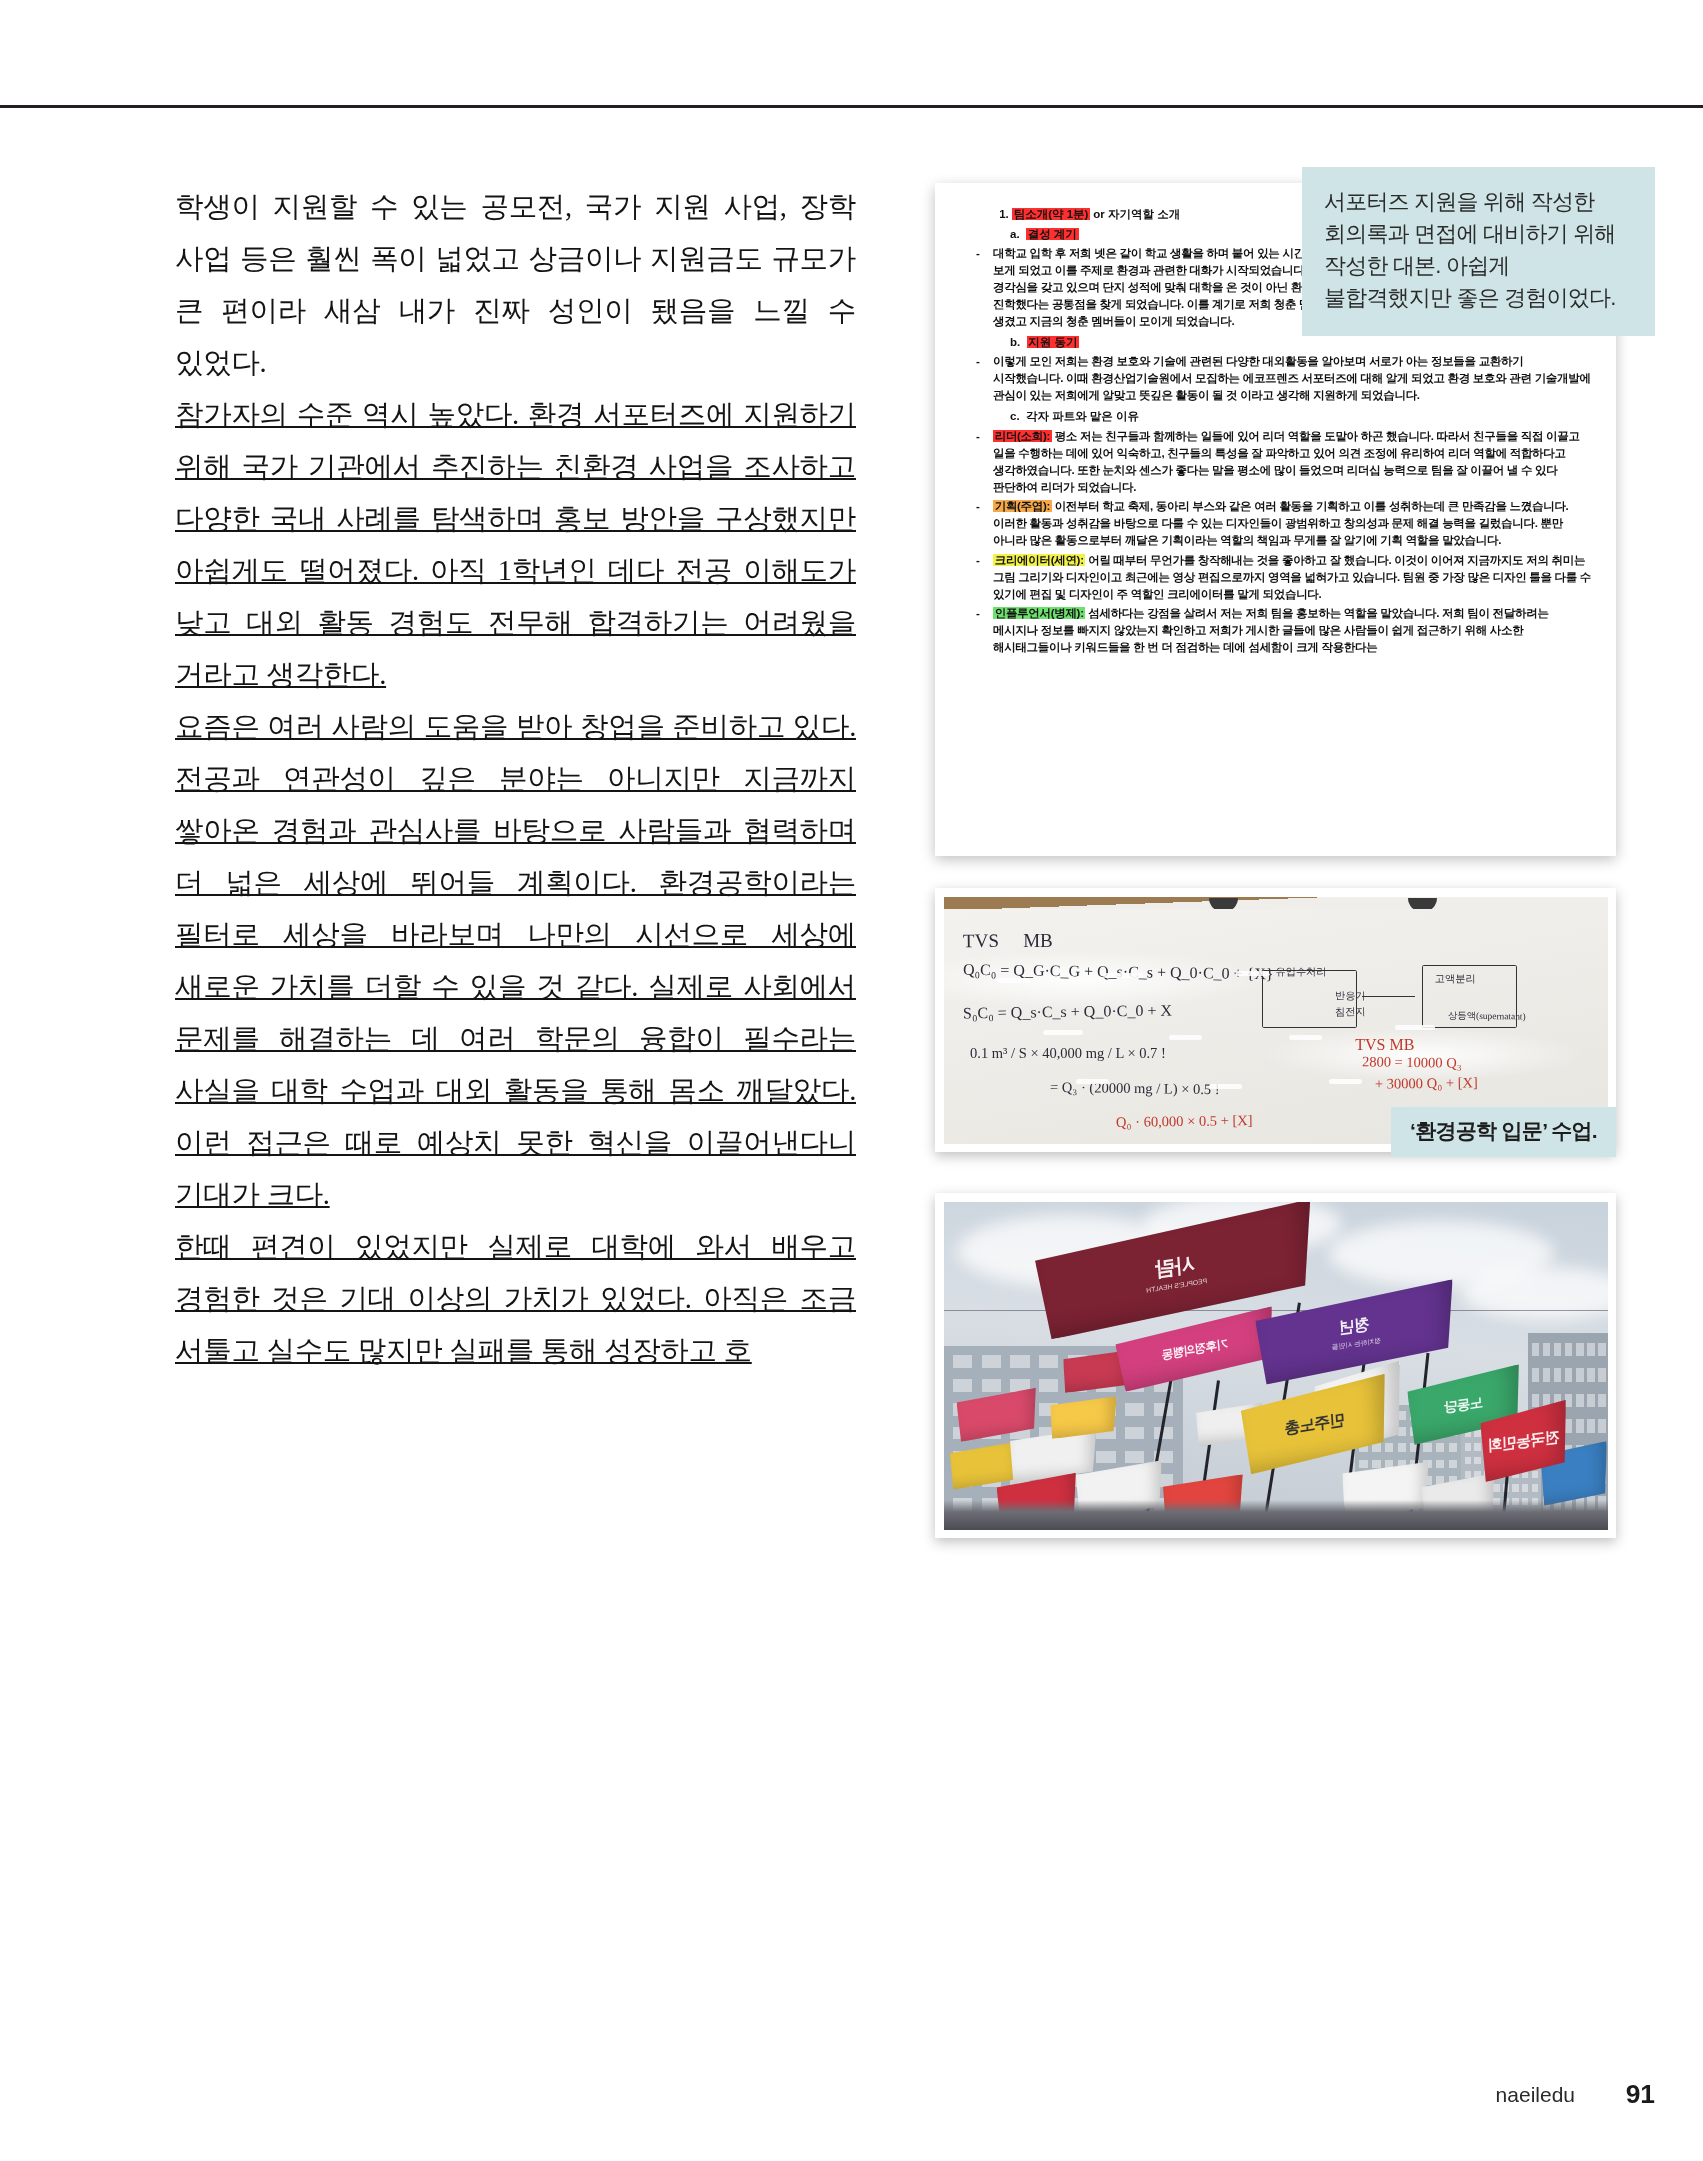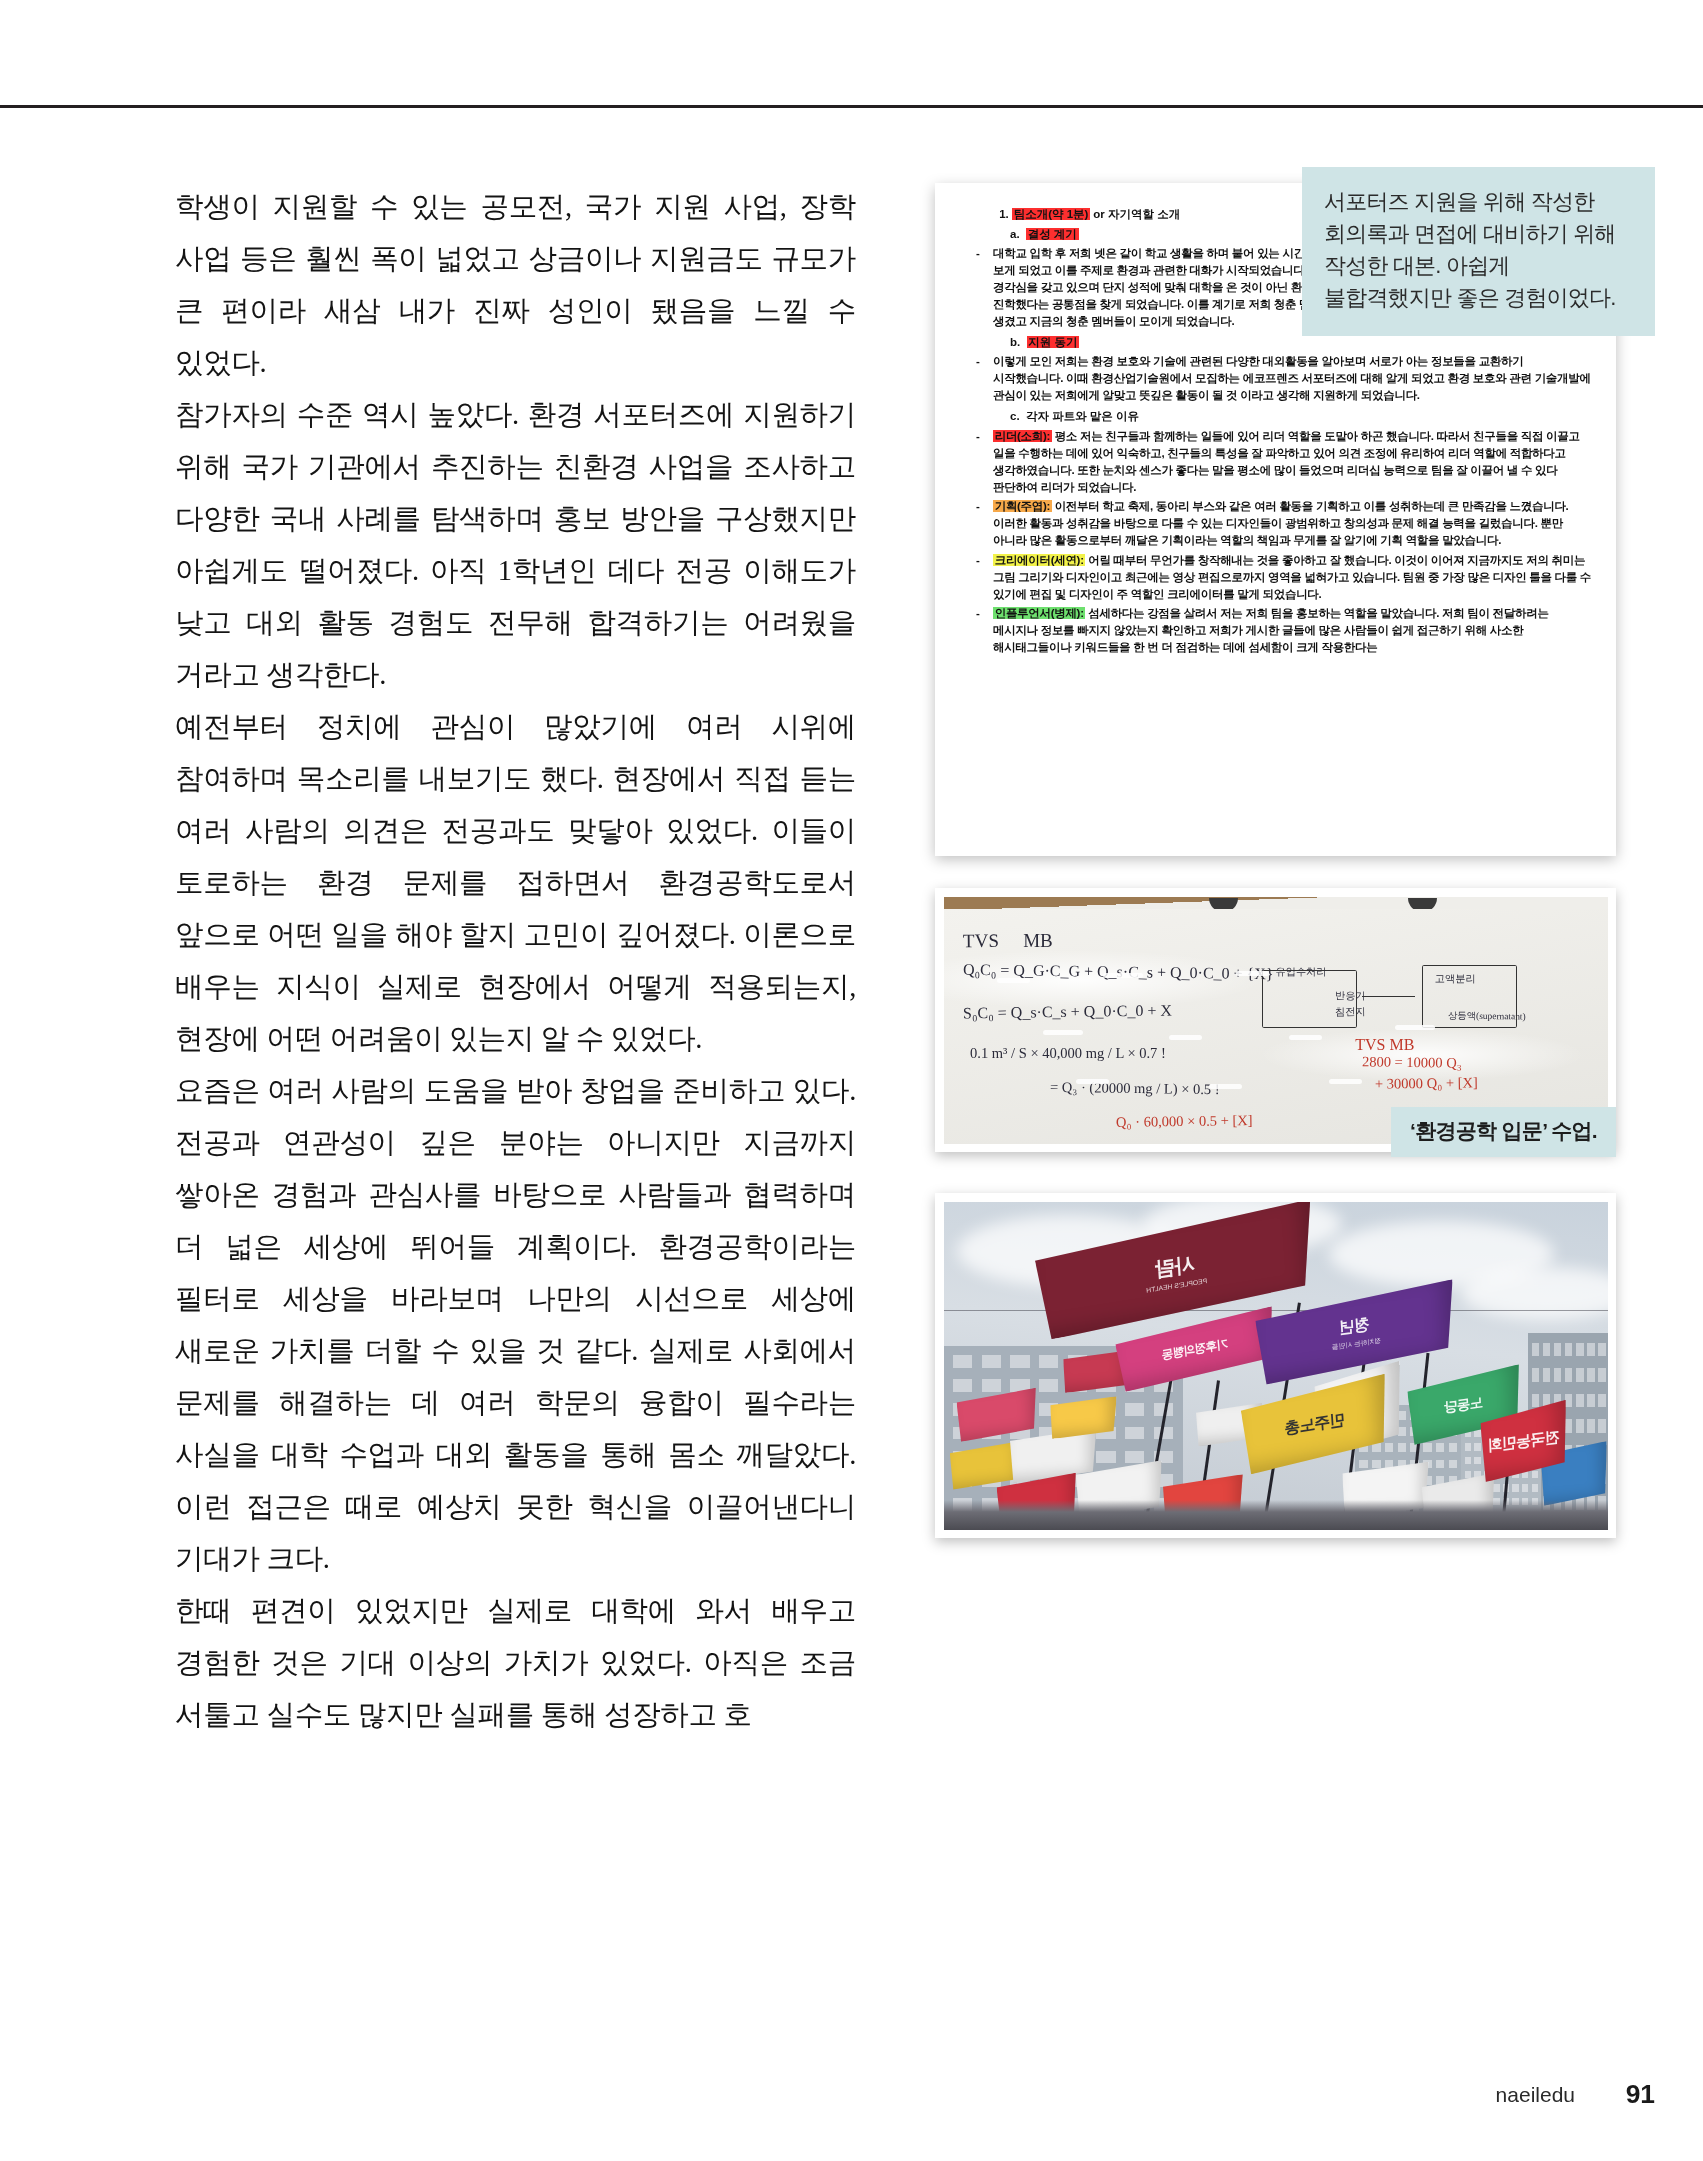--- a/index.html
+++ b/index.html
@@ -28,21 +28,21 @@
   .body-p{
     font-family:"Liberation Serif","DejaVu Serif",serif;
     font-size:28.5px;
     line-height:52px;
     letter-spacing:-0.3px;
     text-align:justify;
     margin:0 0 0 0;
     color:#141414;
     word-break:keep-all;
   }
-  .body-p + .body-p{margin-top:0;}
+  .body-p + .body-p{margin-top:0;text-decoration:underline;}
   .sec-heading{
     font-family:"Liberation Sans","DejaVu Sans",sans-serif;
     font-weight:700;
     font-size:28px;
     line-height:39px;
     letter-spacing:-0.9px;
     color:#111;
     margin:41px 0 22px 0;
   }
   .endmark{
@@ -176,21 +176,20 @@
 </head>
 <body>
 
 <div class="page">
 
   <div class="top-rule"></div>
 
   <div class="col-left">
     <p class="body-p">학생이 지원할 수 있는 공모전, 국가 지원 사업, 장학 사업 등은 훨씬 폭이 넓었고 상금이나 지원금도 규모가 큰 편이라 새삼 내가 진짜 성인이 됐음을 느낄 수 있었다.</p>
     <p class="body-p">참가자의 수준 역시 높았다. 환경 서포터즈에 지원하기 위해 국가 기관에서 추진하는 친환경 사업을 조사하고 다양한 국내 사례를 탐색하며 홍보 방안을 구상했지만 아쉽게도 떨어졌다. 아직 1학년인 데다 전공 이해도가 낮고 대외 활동 경험도 전무해 합격하기는 어려웠을 거라고 생각한다.</p>
-    <p class="body-p">예전부터 정치에 관심이 많았기에 여러 시위에 참여하며 목소리를 내보기도 했다. 현장에서 직접 듣는 여러 사람의 의견은 전공과도 맞닿아 있었다. 이들이 토로하는 환경 문제를 접하면서 환경공학도로서 앞으로 어떤 일을 해야 할지 고민이 깊어졌다. 이론으로 배우는 지식이 실제로 현장에서 어떻게 적용되는지, 현장에 어떤 어려움이 있는지 알 수 있었다.</p>
 
 
     <p class="body-p">요즘은 여러 사람의 도움을 받아 창업을 준비하고 있다. 전공과 연관성이 깊은 분야는 아니지만 지금까지 쌓아온 경험과 관심사를 바탕으로 사람들과 협력하며 더 넓은 세상에 뛰어들 계획이다. 환경공학이라는 필터로 세상을 바라보며 나만의 시선으로 세상에 새로운 가치를 더할 수 있을 것 같다. 실제로 사회에서 문제를 해결하는 데 여러 학문의 융합이 필수라는 사실을 대학 수업과 대외 활동을 통해 몸소 깨달았다. 이런 접근은 때로 예상치 못한 혁신을 이끌어낸다니 기대가 크다.</p>
     <p class="body-p">한때 편견이 있었지만 실제로 대학에 와서 배우고 경험한 것은 기대 이상의 가치가 있었다. 아직은 조금 서툴고 실수도 많지만 실패를 통해 성장하고 호</p>
   </div>
 
   <div class="callout">서포터즈 지원을 위해 작성한 회의록과 면접에 대비하기 위해 작성한 대본. 아쉽게 불합격했지만 좋은 경험이었다.</div>
 
   <div class="doc-card">
     <div class="doc-inner">

